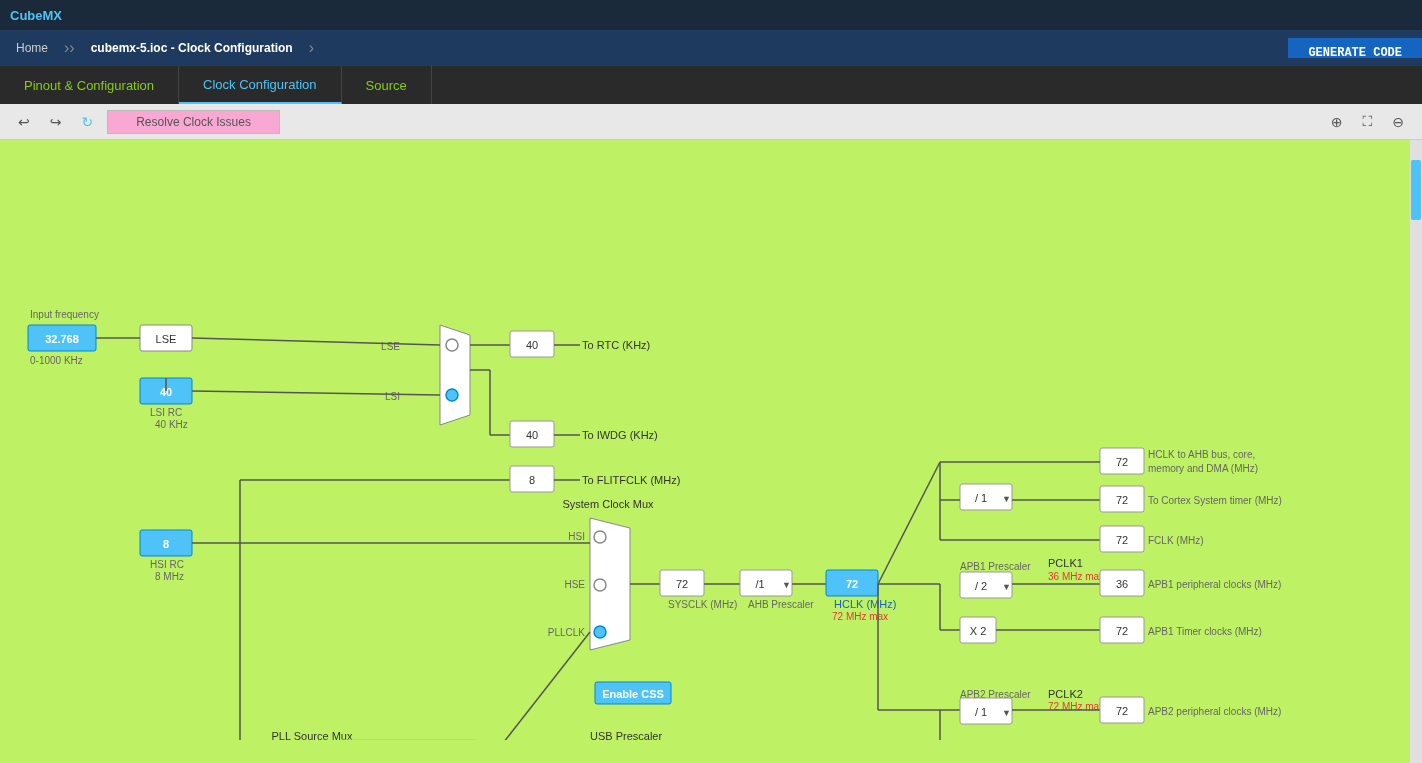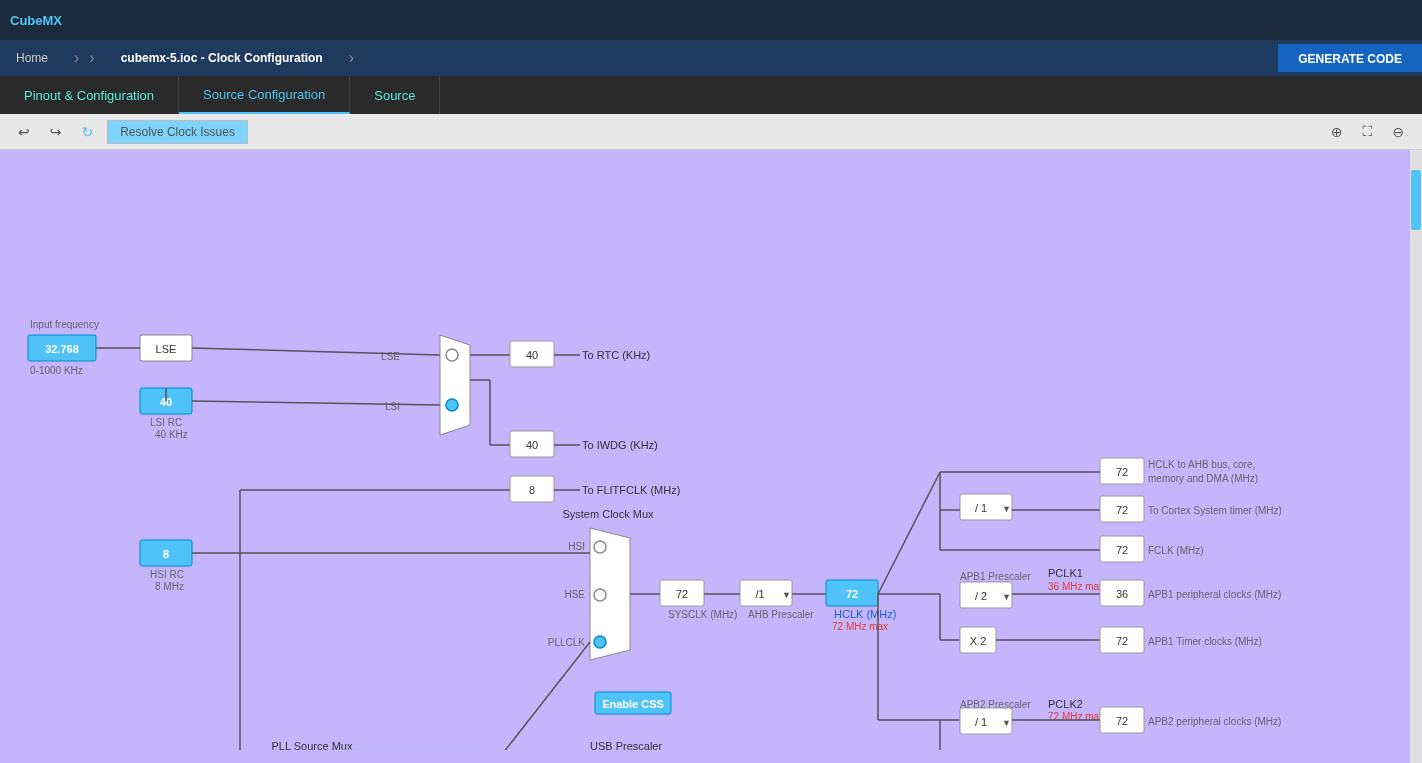--- a/index.html
+++ b/index.html
@@ -4,38 +4,37 @@
   <style>
     * { box-sizing: border-box; margin: 0; padding: 0; }
     body { font-family: Arial, sans-serif; background: #f0f0f0; font-size: 12px; overflow: hidden; }
 
     
     .top-bar {
       background: #1a2a3a;
       display: flex;
       align-items: center;
       padding: 0 10px;
-      height: 40px;
+      height: 30px;
     }
     .top-bar .logo {
       color: white;
       font-weight: bold;
       font-size: 13px;
       margin-right: 20px;
     }
     .top-bar .logo span { color: #4fc3f7; }
 
     
     .nav-bar {
       background: #1e3a5f;
       display: flex;
       align-items: center;
       padding: 0;
       height: 36px;
-      gap: 10px;
     }
     .nav-item {
       color: #ccc;
       padding: 0 16px;
       height: 36px;
       display: flex;
       align-items: center;
       font-size: 12px;
       cursor: pointer;
     }
@@ -49,21 +48,22 @@
     }
     .generate-btn {
       margin-left: auto;
       background: #1565c0;
       color: white;
       font-weight: bold;
       font-size: 12px;
       padding: 8px 20px;
       border: none;
       cursor: pointer;
-      height: 28px;
+      height: 20px;
+      font-family: Liberation Mono, monospace;
     }
 
     
     .tab-bar {
       background: #2a2a2a;
       display: flex;
       height: 38px;
       align-items: stretch;
     }
     .tab-item {
@@ -73,21 +73,21 @@
       font-size: 13px;
       color: #aaa;
       cursor: pointer;
       border-right: 1px solid #444;
     }
     .tab-item.active {
       color: #4fc3f7;
       border-bottom: 2px solid #4fc3f7;
     }
     .tab-item.light {
-      color: #5eead4;
+      color: #84cc16;
       padding-left: 24px;
     }
 
     
     .toolbar {
       background: #e8e8e8;
       height: 36px;
       display: flex;
       align-items: center;
       padding: 0 12px;
@@ -96,43 +96,43 @@
     }
     .toolbar-btn {
       background: none;
       border: none;
       cursor: pointer;
       padding: 4px 6px;
       font-size: 14px;
       color: #555;
     }
     .resolve-btn {
-      background: #7dd3fc;
+      background: #f9a8d4;
       border: 1px solid #bbb;
-      padding: 4px 12px;
+      padding: 4px 28px;
       font-size: 12px;
       color: #555;
       cursor: pointer;
     }
 
     
     .main-content {
       display: flex;
       background: white;
       position: relative;
       height: calc(763px - 30px - 36px - 38px - 36px);
       overflow: hidden;
     }
 
     
     .clock-area {
       flex: 1;
       position: relative;
       overflow: auto;
-      background: #c4b5fd;
+      background: #bef264;
     }
 
     
     .scrollbar {
       width: 12px;
       background: #e0e0e0;
       position: relative;
     }
     .scrollbar-thumb {
       width: 10px;
@@ -186,21 +186,21 @@
   <div class="nav-item file-tab">cubemx-5.ioc - Clock Configuration</div>
   <span class="nav-separator">›</span>
   <button class="generate-btn">GENERATE CODE</button>
 </div>
 
 <div class="tab-bar">
   <div class="tab-item light">
     <span>Pinout &amp; Configuration</span>
   </div>
   <div class="tab-item active">
-    <span>Source Configuration</span>
+    <span>Clock Configuration</span>
   </div>
   <div class="tab-item light">
     <span>Source</span>
   </div>
 </div>
 
 <div class="toolbar">
   <button class="toolbar-btn" title="Undo">↩</button>
   <button class="toolbar-btn" title="Redo">↪</button>
   <button class="toolbar-btn" title="Refresh" style="color:#4fc3f7">↻</button>

